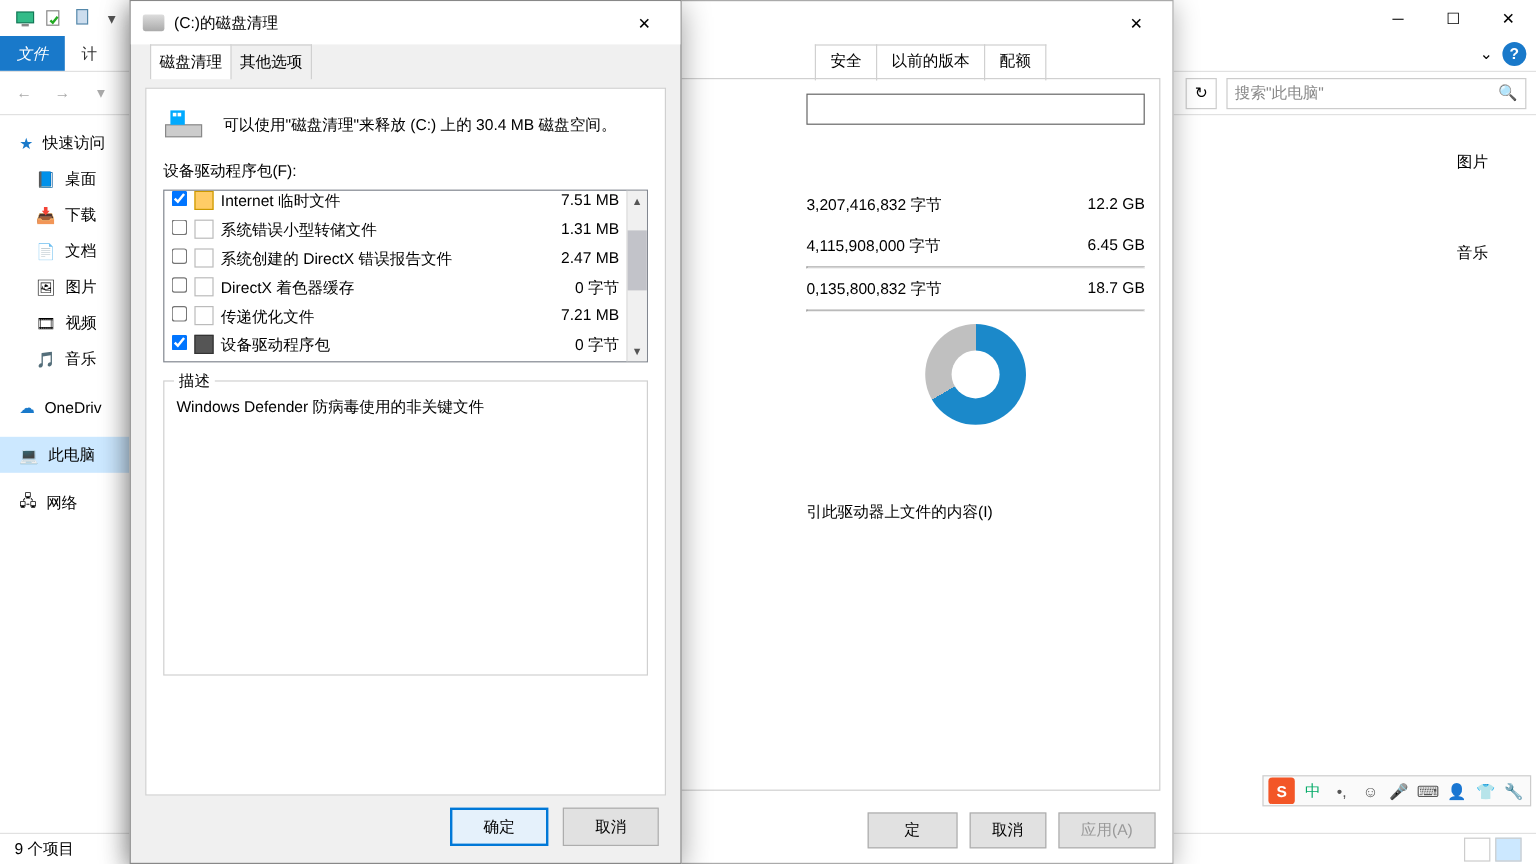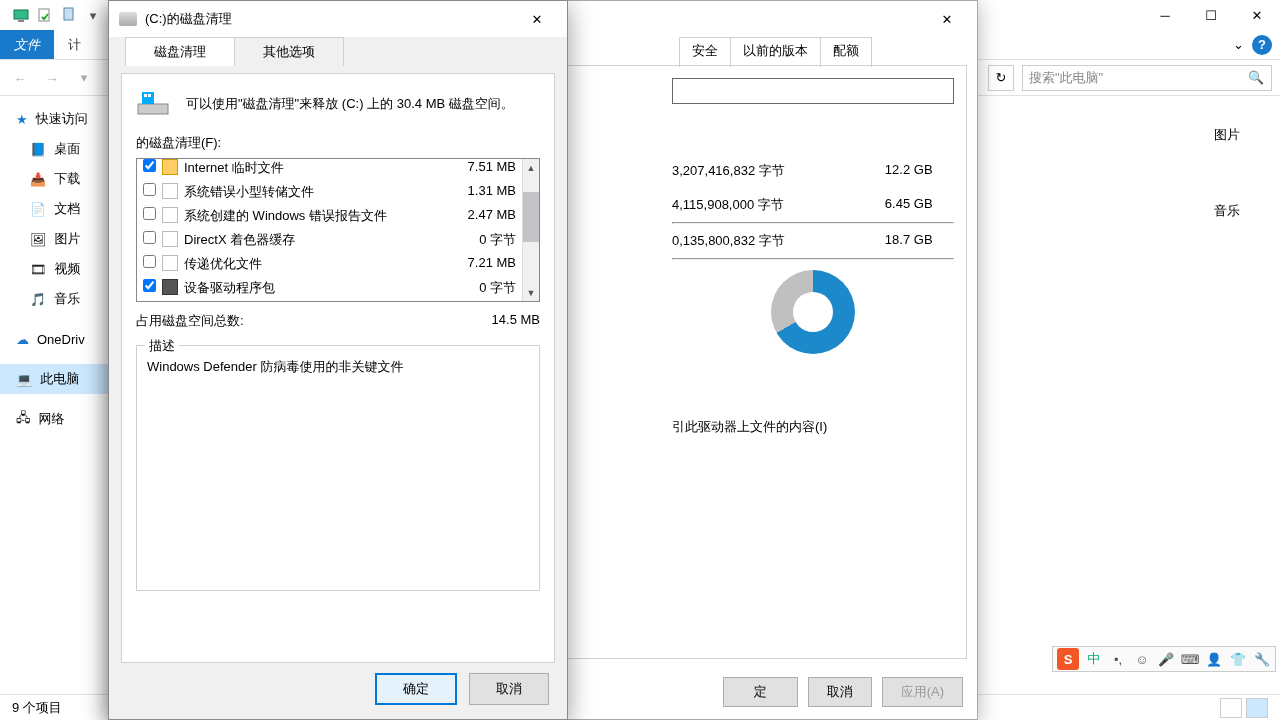--- a/index.html
+++ b/index.html
@@ -41,33 +41,33 @@
 
 .prop-window{position:absolute;left:108px;top:0;width:870px;height:720px;background:#fff;border:1px solid #aaa;box-shadow:0 4px 20px rgba(0,0,0,0.3);}
 .prop-title{height:36px;display:flex;align-items:center;padding:0 10px;}
 .prop-close{margin-left:auto;width:40px;height:30px;display:flex;align-items:center;justify-content:center;}
 .prop-tabs{display:flex;padding-left:10px;height:30px;}
 .prop-tab{border:1px solid #d0d0d0;border-bottom:none;background:#fff;padding:4px 12px;margin-right:-1px;position:relative;}
 .prop-body{border:1px solid #d0d0d0;margin:0 10px 10px;position:absolute;top:64px;left:0;right:0;bottom:50px;padding:12px;}
 .prop-field{width:100%;height:26px;border:1px solid #666;margin-bottom:10px;}
 .prop-row{display:flex;padding:8px 0;}
 .prop-row .c2{width:200px;text-align:left;}
-.prop-row .c3{width:120px;text-align:left;padding-left:40px;}
+.prop-row .c3{width:120px;text-align:right;padding-left:40px;}
 .donut{width:84px;height:84px;border-radius:50%;background:conic-gradient(#1b89ca 0 240deg,#c0c0c0 240deg 360deg);position:relative;margin:10px auto;}
 .donut::after{content:"";position:absolute;inset:22px;background:#fff;border-radius:50%;}
 .prop-btn{border:1px solid #adadad;background:#e1e1e1;padding:5px 18px;}
 .prop-buttons{position:absolute;bottom:12px;right:14px;display:flex;gap:10px;}
 
 
 .dc-window{position:absolute;left:108px;top:0;width:460px;height:720px;background:#f0f0f0;border:1px solid #888;box-shadow:0 6px 24px rgba(0,0,0,0.4);}
 .dc-title{height:36px;display:flex;align-items:center;padding:0 10px;background:#fff;}
 .drive-icon{width:18px;height:14px;background:linear-gradient(#ddd,#aaa);border-radius:2px;margin-right:8px;}
 .dc-close{margin-left:auto;width:40px;height:30px;display:flex;align-items:center;justify-content:center;}
 .dc-tabs{display:flex;padding-left:16px;}
-.dc-tab{border:1px solid #d0d0d0;background:#fff;padding:5px 28px;margin-right:-1px;border-bottom:none;}
+.dc-tab{border:1px solid #d0d0d0;background:#fff;padding:5px 7px;margin-right:-1px;border-bottom:none;}
 .dc-tab.active{position:relative;z-index:2;background:#fff;}
 .dc-tab:not(.active){background:#f0f0f0;}
 .dc-body{background:#fff;border:1px solid #d0d0d0;margin:0 12px;padding:14px;position:absolute;top:72px;left:0;right:0;bottom:56px;}
 .dc-intro{display:flex;gap:14px;align-items:center;margin-bottom:14px;}
 .dc-icon{width:36px;height:32px;}
 .file-list-label{margin-bottom:6px;}
 .file-list{border:1px solid #828790;height:144px;display:flex;}
 .fl-rows{flex:1;overflow:hidden;}
 .fl-row{display:flex;align-items:flex-start;height:24px;padding:0 6px;}
 .fl-row input{margin-right:6px;}
@@ -259,39 +259,39 @@
       <span class="dc-icon">
         <svg width="36" height="32">
             <rect x="2" y="16" width="30" height="10" fill="#ccc" stroke="#888"></rect>
             <rect x="6" y="4" width="12" height="12" fill="#0af"></rect>
             <rect x="8" y="6" width="3" height="3" fill="#fff"></rect>
             <rect x="12" y="6" width="3" height="3" fill="#fff"></rect>
           </svg>
       </span>
       <span>可以使用"磁盘清理"来释放  (C:) 上的 30.4 MB 磁盘空间。</span>
     </div>
-    <div class="file-list-label"><span>的磁盘清理(F):</span></div>
+    <div class="file-list-label"><span>设备驱动程序包(F):</span></div>
     <div class="file-list">
       <div class="fl-rows" id="fl-rows">
           <div class="fl-row">
             <input type="checkbox" checked="" style="">
             <span class="fic lock" style=""></span>
             <span>Internet 临时文件</span>
             <span class="sz">7.51 MB</span>
           </div>
           <div class="fl-row">
             <input type="checkbox" style="">
             <span class="fic" style=""></span>
             <span>系统错误小型转储文件</span>
             <span class="sz">1.31 MB</span>
           </div>
           <div class="fl-row">
             <input type="checkbox" style="">
             <span class="fic" style=""></span>
-            <span>系统创建的 Windows 错误报告文件</span>
+            <span>系统创建的 DirectX 错误报告文件</span>
             <span class="sz">2.47 MB</span>
           </div>
           <div class="fl-row">
             <input type="checkbox" style="">
             <span class="fic" style=""></span>
             <span>DirectX 着色器缓存</span>
             <span class="sz">0 字节</span>
           </div>
           <div class="fl-row">
             <input type="checkbox" style="">
@@ -304,24 +304,20 @@
             <span class="fic" style="background:#555;border-color:#333"></span>
             <span>设备驱动程序包</span>
             <span class="sz">0 字节</span>
           </div>
         </div>
       <div class="fl-scroll">
         <div class="arr">▲</div>
         <div class="thumb"></div>
         <div class="arr" style="margin-top:auto">▼</div>
       </div>
-    </div>
-    <div class="total-row">
-      <span>占用磁盘空间总数:</span>
-      <span class="sz">14.5 MB</span>
     </div>
     <div class="desc-group">
       <span class="legend">描述</span>
       <div>Windows Defender 防病毒使用的非关键文件</div>
     </div>
   </div>
   <div class="dc-buttons">
     <button class="dc-btn default">确定</button>
     <button class="dc-btn">取消</button>
   </div>

